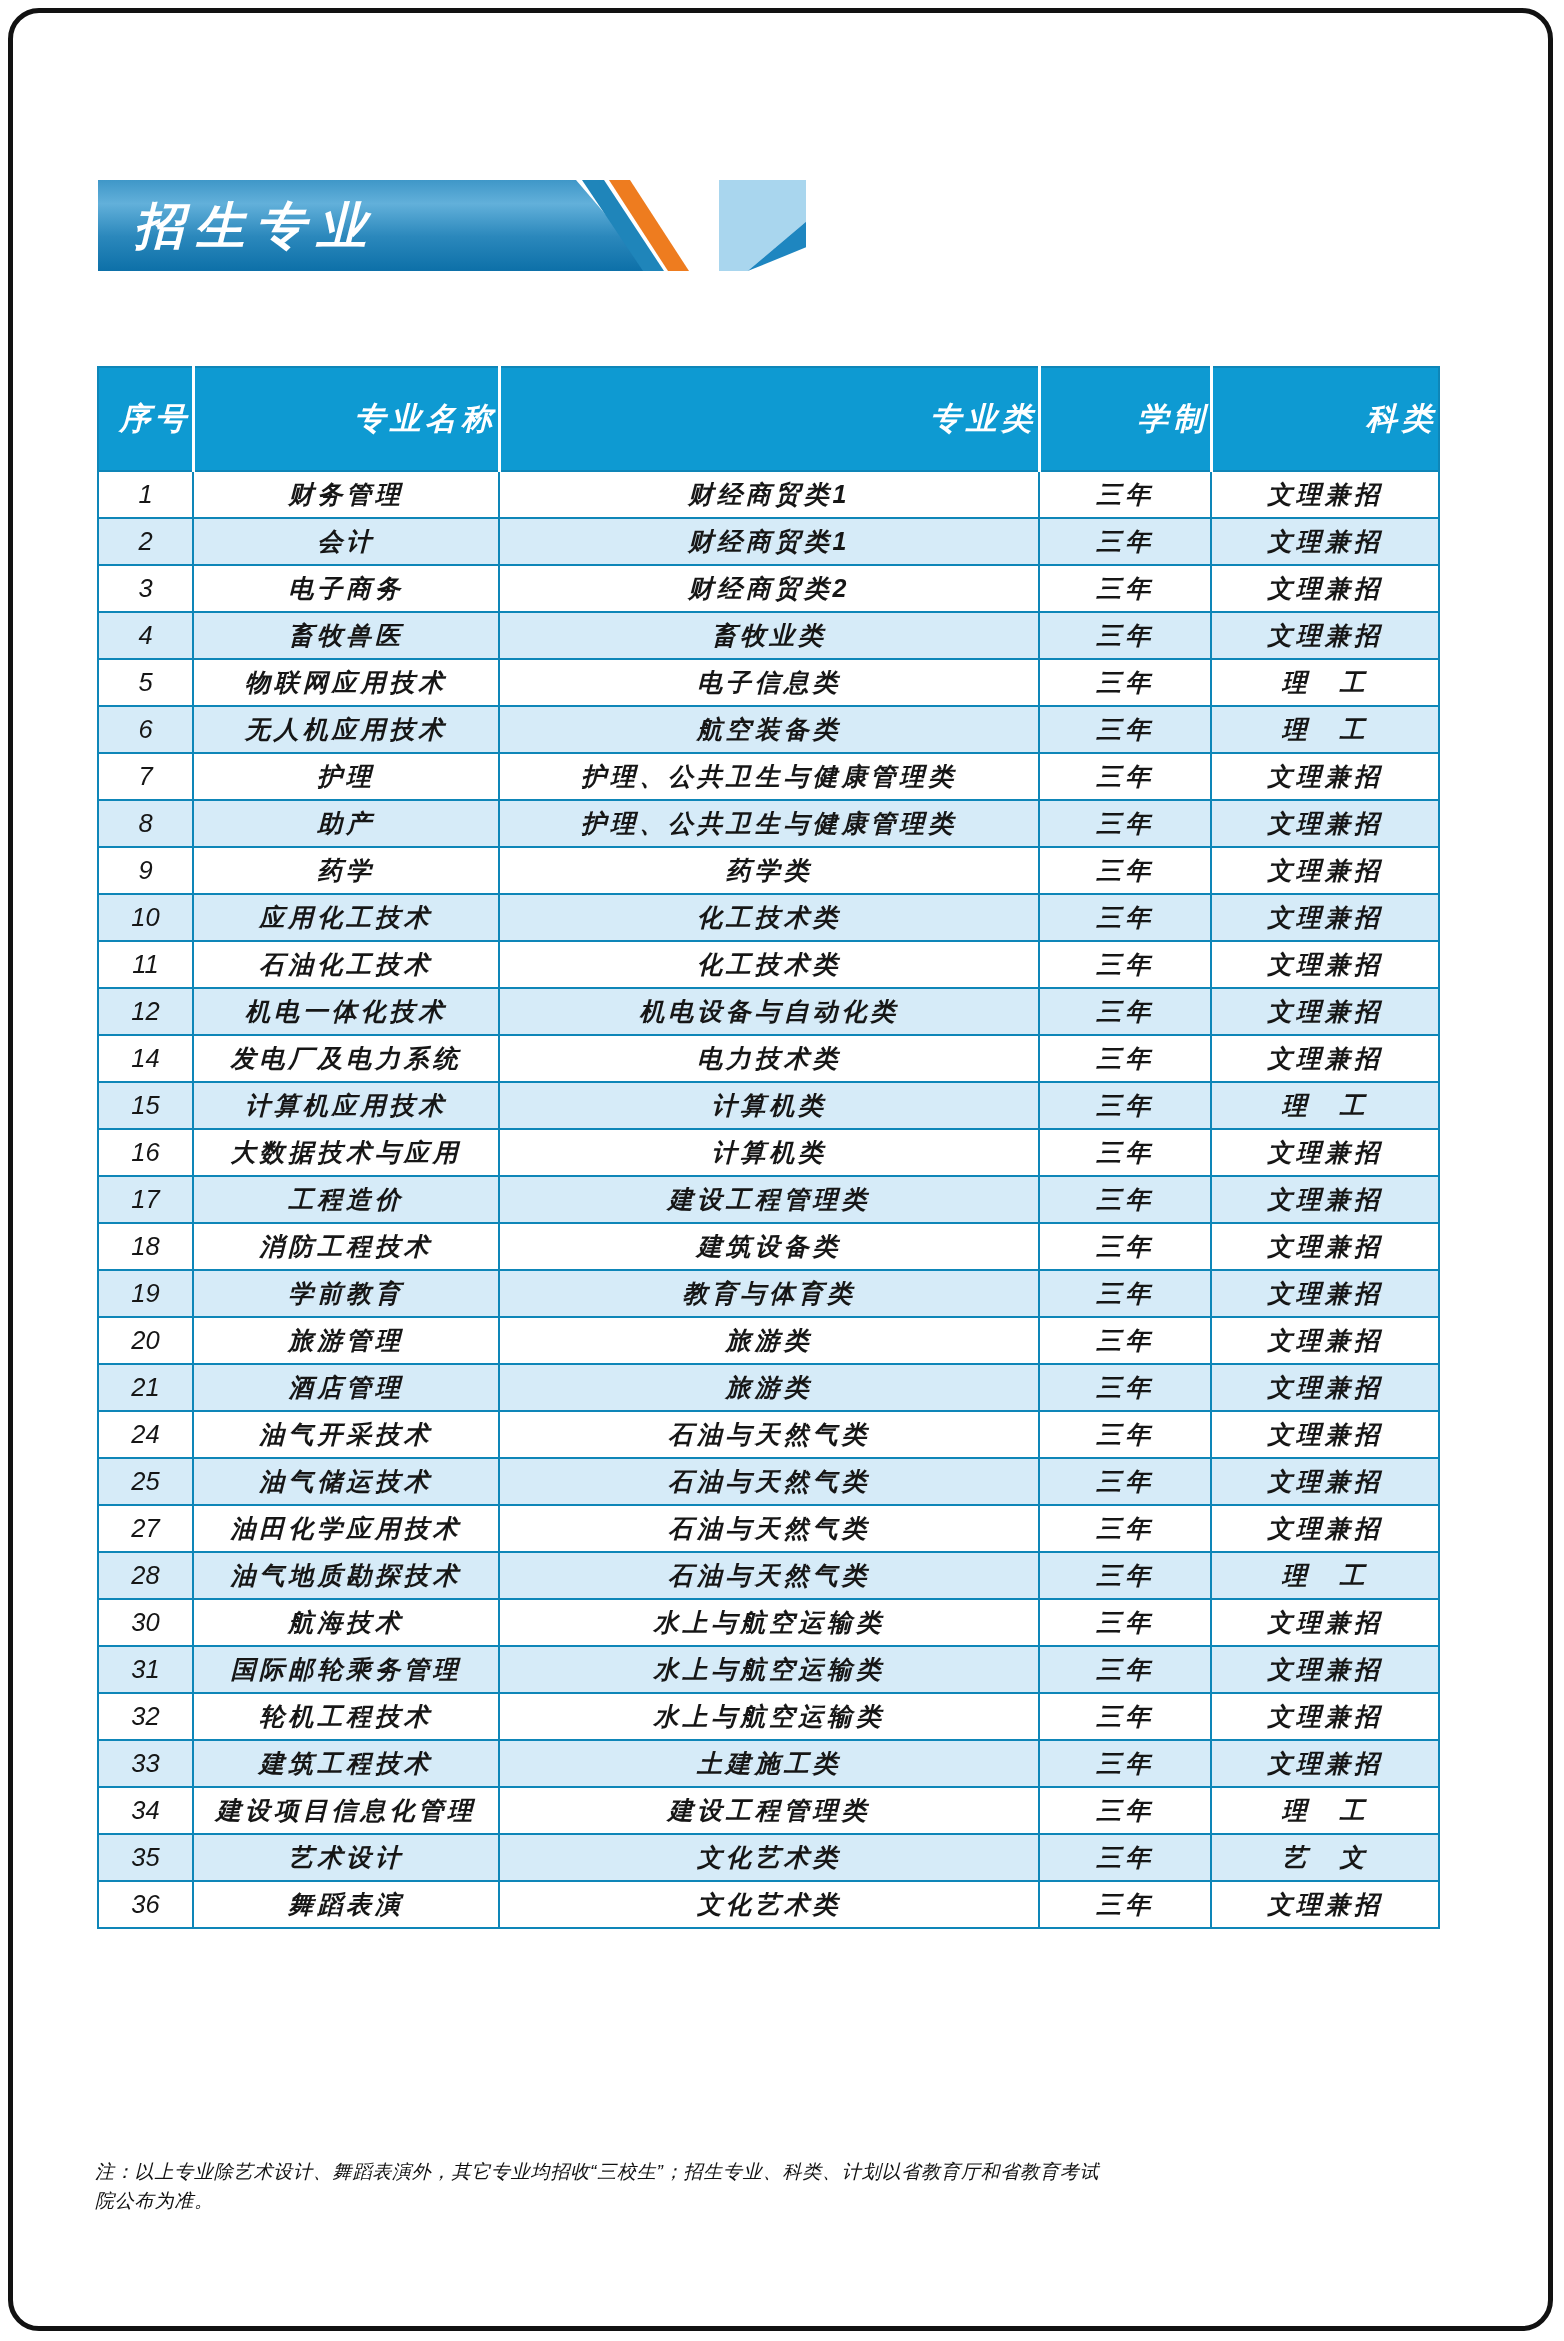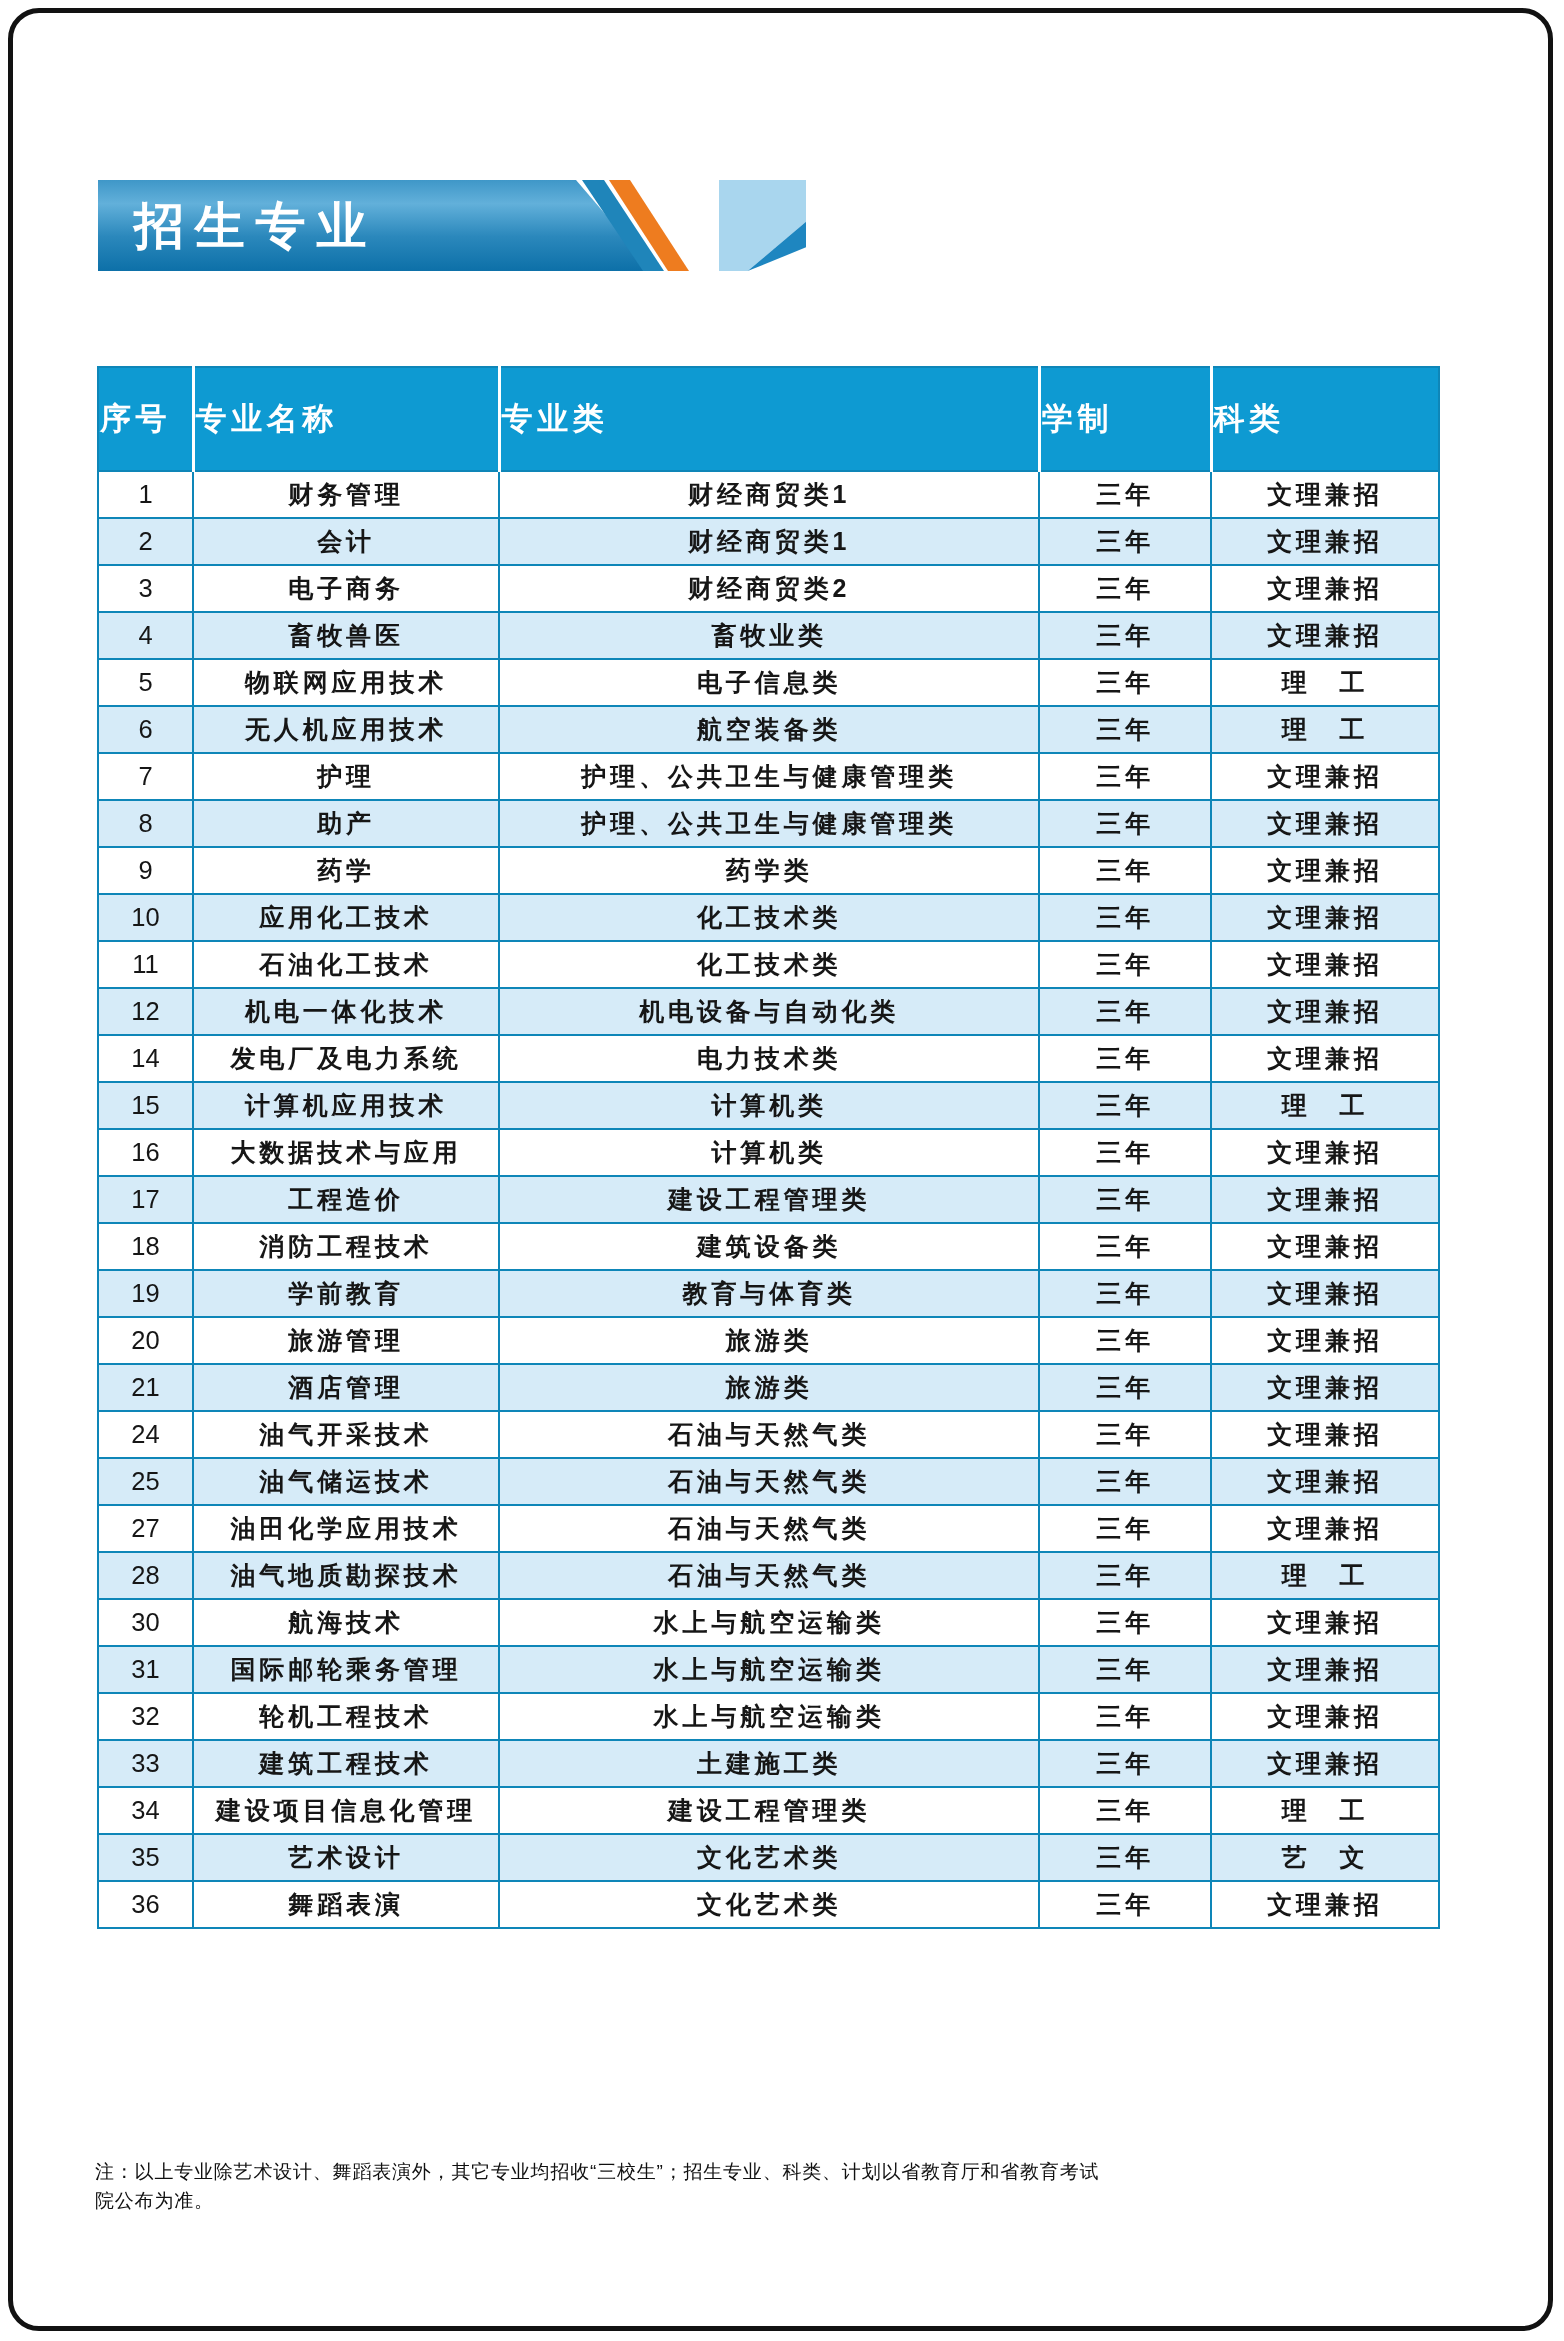--- a/index.html
+++ b/index.html
@@ -2,21 +2,21 @@
 <html style="font-size:12.4px"><head>
 <meta charset="utf-8">
 <style>
   html, body {
     margin: 0; padding: 0;
     width: 1564px; height: 2342px;
     background: #ffffff;
     overflow: hidden;
     font-family: "Liberation Sans", "DejaVu Sans", sans-serif;
   }
-  .page { position: relative; width: 1564px; height: 2342px; background:#fff; }
+  .page { position: relative; width: 1564px; height: 2342px; background:#fff;font-style:italic; }
 
   
   .frame {
     position: absolute; left: 7.7px; top: 7.7px; right: 10.8px; bottom: 10.8px;
     border: 5.4px solid #121212; border-radius: 31px;
     pointer-events: none;
   }
 
   
   .banner { position: absolute; left: 98px; top: 180px; width: 743px; height: 91px; }
@@ -45,21 +45,21 @@
 
   
   table.majors {
     position: absolute; left: 97px; top: 366px; width: 1343px;
     border-collapse: collapse; table-layout: fixed;
     border: 2.3px solid #0e86b8;
   }
   .majors thead th {
     background: #0e9ad2; color: #ffffff;
     height: 100px; font-size: 31px; font-weight: 700; letter-spacing: 4.6px;
-    text-align: left; vertical-align: middle;
+    text-align: right; vertical-align: middle;
     border-left: 3.9px solid #ffffff;
     border-bottom: 2.3px solid #0e86b8;
   }
   .majors thead th:first-child { border-left: none; }
   .majors td {
     height: 43px; text-align: center; vertical-align: middle;
     font-size: 25px; font-weight: 600; color: #161616;
     letter-spacing: 3.9px;
     border: 2.3px solid #0e86b8;
     overflow: hidden; white-space: nowrap;

